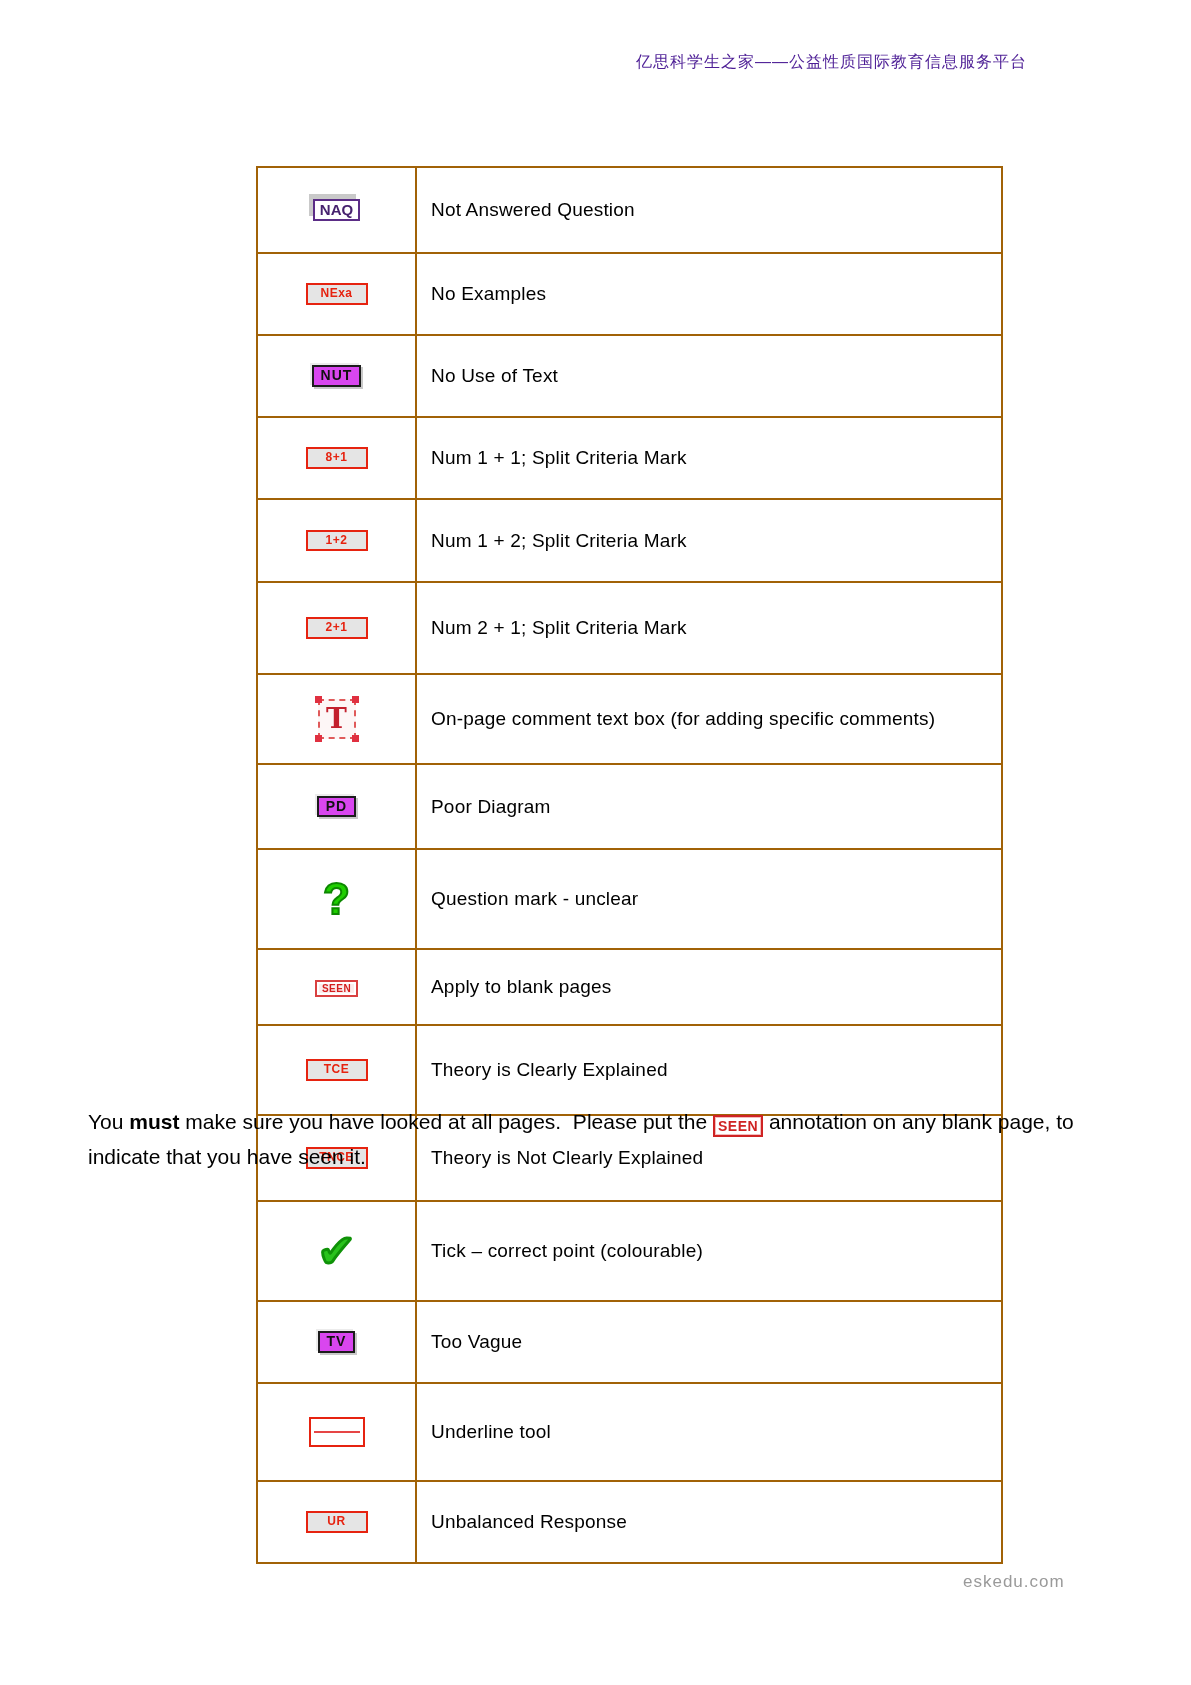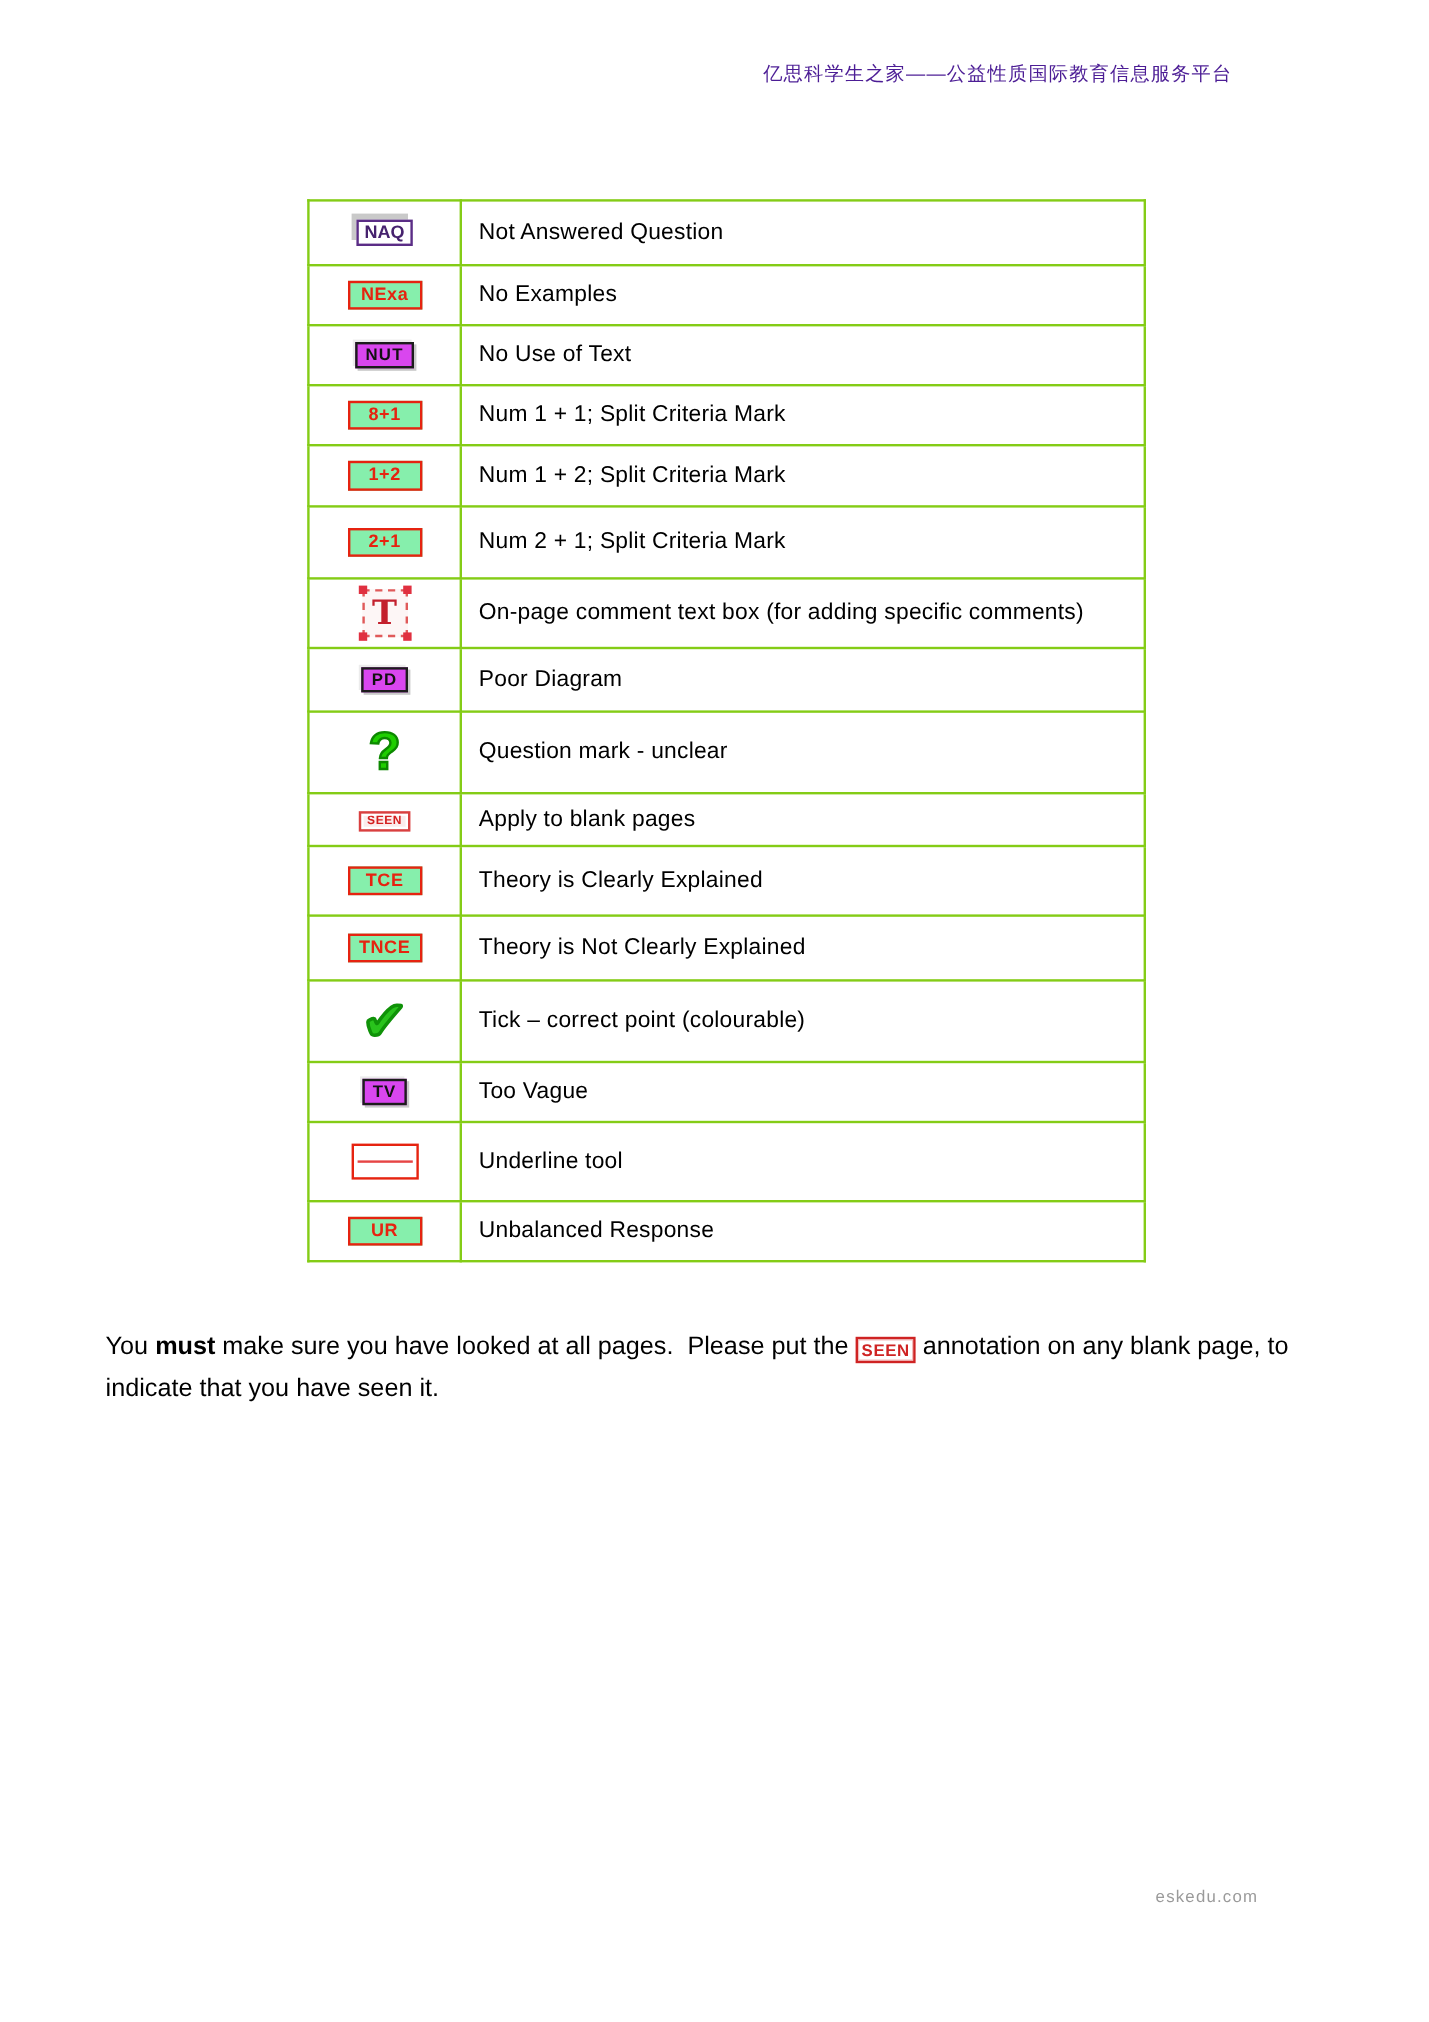--- a/index.html
+++ b/index.html
@@ -22,23 +22,23 @@
   }
   table.legend-table{
     position:absolute;
     left:256px;
     top:166px;
     width:679px;
     border-collapse:collapse;
     table-layout:fixed;
   }
   .legend-table td{
-    border:2px solid #84cc16;
+    border:2px solid #a16207;
     vertical-align:middle;
-    padding:0;
+    padding:16px;
   }
   .icon-cell{width:125px;text-align:center;}
   .label-cell{
     width:554px;
     padding-left:14px !important;
     font-size:19px;
     color:#000000;
     letter-spacing:0.2px;
   }
   
@@ -72,23 +72,23 @@
     background:#d946ef;
     font-weight:700;
     font-size:14px;
     padding:1px 7px;
     letter-spacing:1px;
     box-shadow:2px 2px 0 0 #c9c9c9, -2px -2px 0 0 #ececec;
   }
   .style-red-box{
     border:2px solid #e62310;
     color:#e62310;
-    background:#86efac;
+    background:#e5e5e5;
     font-weight:800;
-    font-size:15px;
+    font-size:12px;
     min-width:52px;
     padding:2px 3px;
     letter-spacing:0.5px;
   }
   .style-seen-stamp{
     border:2px solid #d94040;
     color:#d41f1f;
     background:#fbecec;
     font-weight:800;
     font-size:10px;
@@ -161,21 +161,21 @@
     line-height:1;
     padding:2px 3px;
     letter-spacing:0.5px;
     box-shadow:inset 0 0 0 1px #f3bcbc;
     vertical-align:-2px;
   }
   .footer-text{
     position:absolute;
     left:963px;
     top:1572px;
-    font-size:14px;
+    font-size:17px;
     color:#9a9a9a;
     letter-spacing:1px;
     white-space:nowrap;
   }
 </style>
 </head>
 <body>
 
 <div class="page">
 

